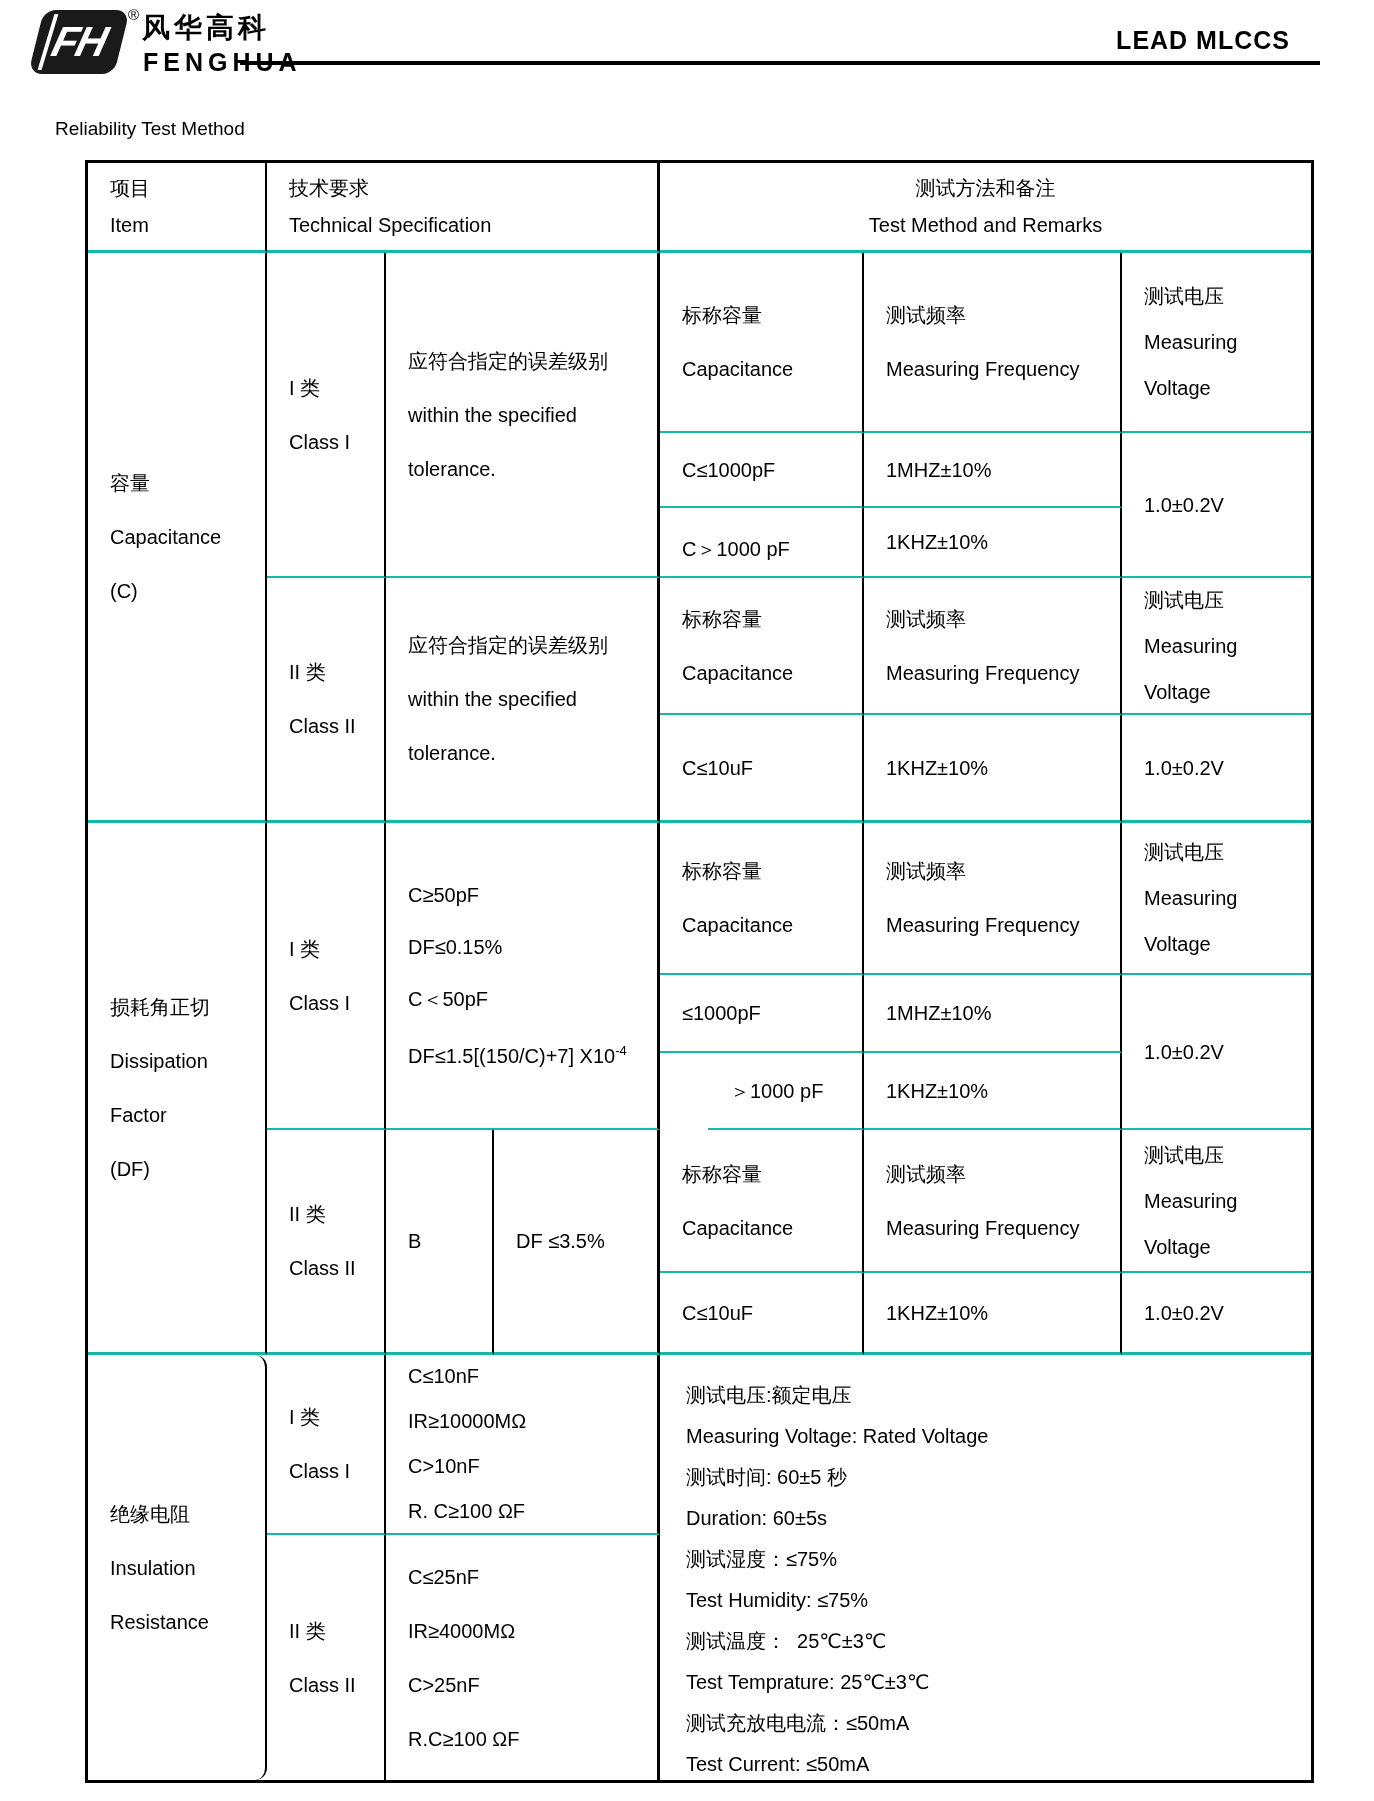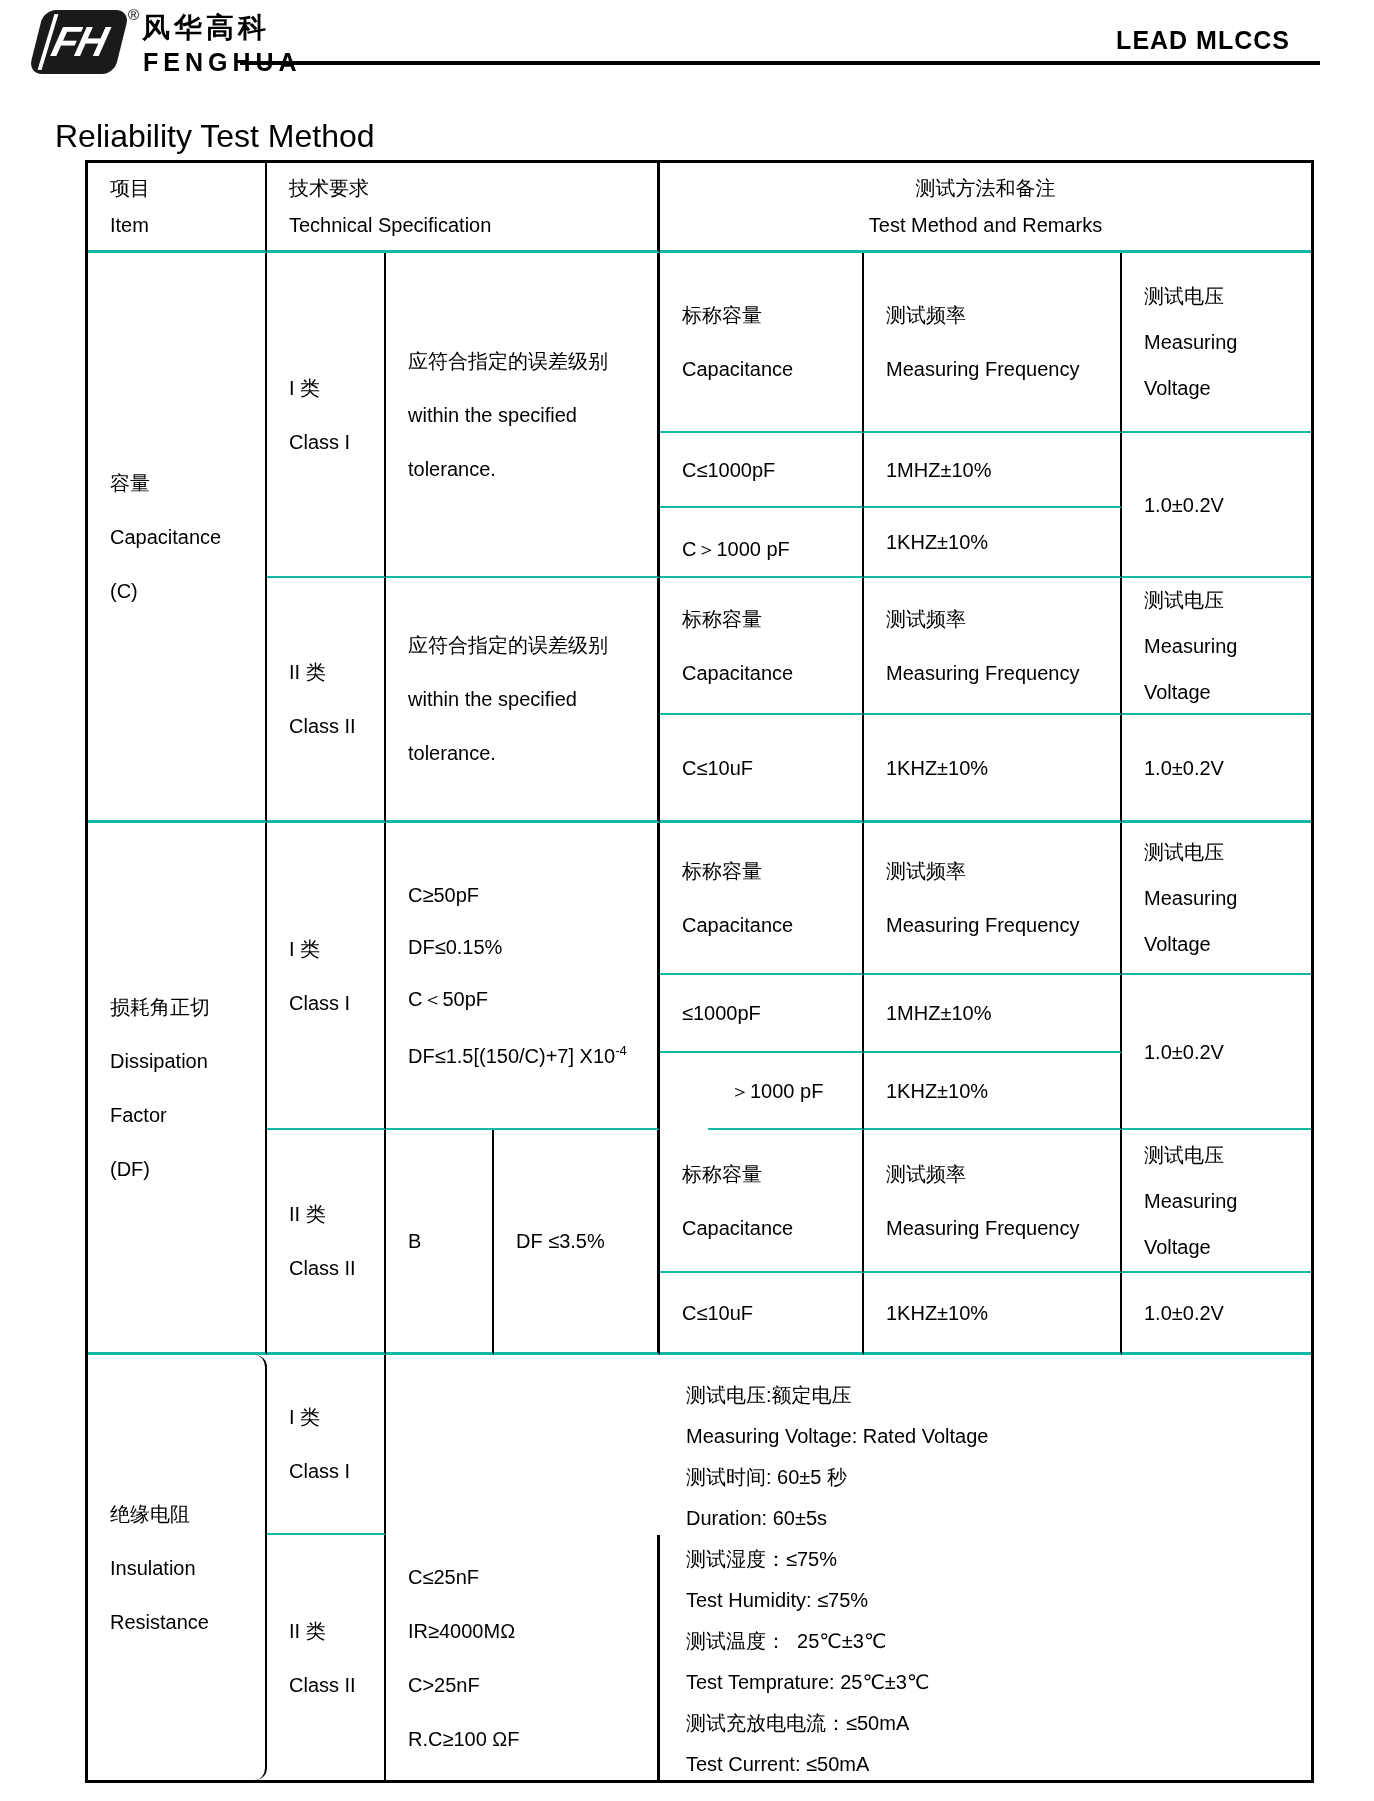--- a/index.html
+++ b/index.html
@@ -8,21 +8,21 @@
   
   .logo-mark{position:absolute;left:36px;top:10px;width:86px;height:64px;background:#1a1a1a;
              transform:skewX(-14deg);border-radius:12px 14px 12px 14px;display:flex;align-items:center;justify-content:center;}
   .logo-mark .fh{color:#fff;font-weight:bold;font-style:italic;font-size:42px;letter-spacing:-2px;line-height:1;}
   .logo-stripe{position:absolute;left:10px;top:4px;width:4px;height:56px;background:#fff;transform:rotate(3deg);}
   .reg{position:absolute;left:128px;top:6px;font-size:15px;}
   .logo-cn{position:absolute;left:142px;top:14px;font-size:28px;font-weight:bold;letter-spacing:4px;line-height:1;}
   .logo-en{position:absolute;left:143px;top:50px;font-size:25px;font-weight:bold;letter-spacing:5px;line-height:1;}
   .doc-title{position:absolute;right:84px;top:26px;font-size:25px;font-weight:bold;letter-spacing:1px;}
   .header-rule{position:absolute;left:240px;top:61px;width:1080px;height:4px;background:#000;}
-  .page-title{position:absolute;left:55px;top:118px;font-size:32px;}
+  .page-title{position:absolute;left:55px;top:118px;font-size:19px;}
   
   .tbl{position:absolute;left:85px;top:160px;width:1223px;height:1617px;display:grid;
        grid-template-columns:179px 119px 108px 166px 204px 258px 189px;
        grid-template-rows:90px 180px 75px 70px 137px 108px 152px 78px 77px 143px 82px 180px 245px;
        border:3px solid #000;box-sizing:content-box;}
   .cell{border-right:2px solid #000;border-bottom:2px solid #14b8a6;box-sizing:border-box;
         display:flex;flex-direction:column;justify-content:center;padding-left:22px;padding-right:6px;
         font-size:20px;}
   .cell .ln{line-height:54px;white-space:pre;}
   .nr{border-right:none;}
@@ -236,20 +236,26 @@
     <div class="cell nb" style="grid-row:12/14;grid-column:1;border-radius:12px;">
       <div class="ln">绝缘电阻</div>
       <div class="ln">Insulation</div>
       <div class="ln">Resistance</div>
     </div>
 
     <div class="cell" style="grid-row:12;grid-column:2;">
       <div class="ln">I 类</div>
       <div class="ln">Class I</div>
     </div>
+    <div class="cell irspec br3" style="grid-row:12;grid-column:3/5;">
+      <div class="ln">C≤10nF</div>
+      <div class="ln">IR≥10000MΩ</div>
+      <div class="ln">C&gt;10nF</div>
+      <div class="ln">R. C≥100 ΩF</div>
+    </div>
 
     <div class="cell nb" style="grid-row:13;grid-column:2;">
       <div class="ln">II 类</div>
       <div class="ln">Class II</div>
     </div>
     <div class="cell br3 nb" style="grid-row:13;grid-column:3/5;">
       <div class="ln">C≤25nF</div>
       <div class="ln">IR≥4000MΩ</div>
       <div class="ln">C&gt;25nF</div>
       <div class="ln">R.C≥100 ΩF</div>

